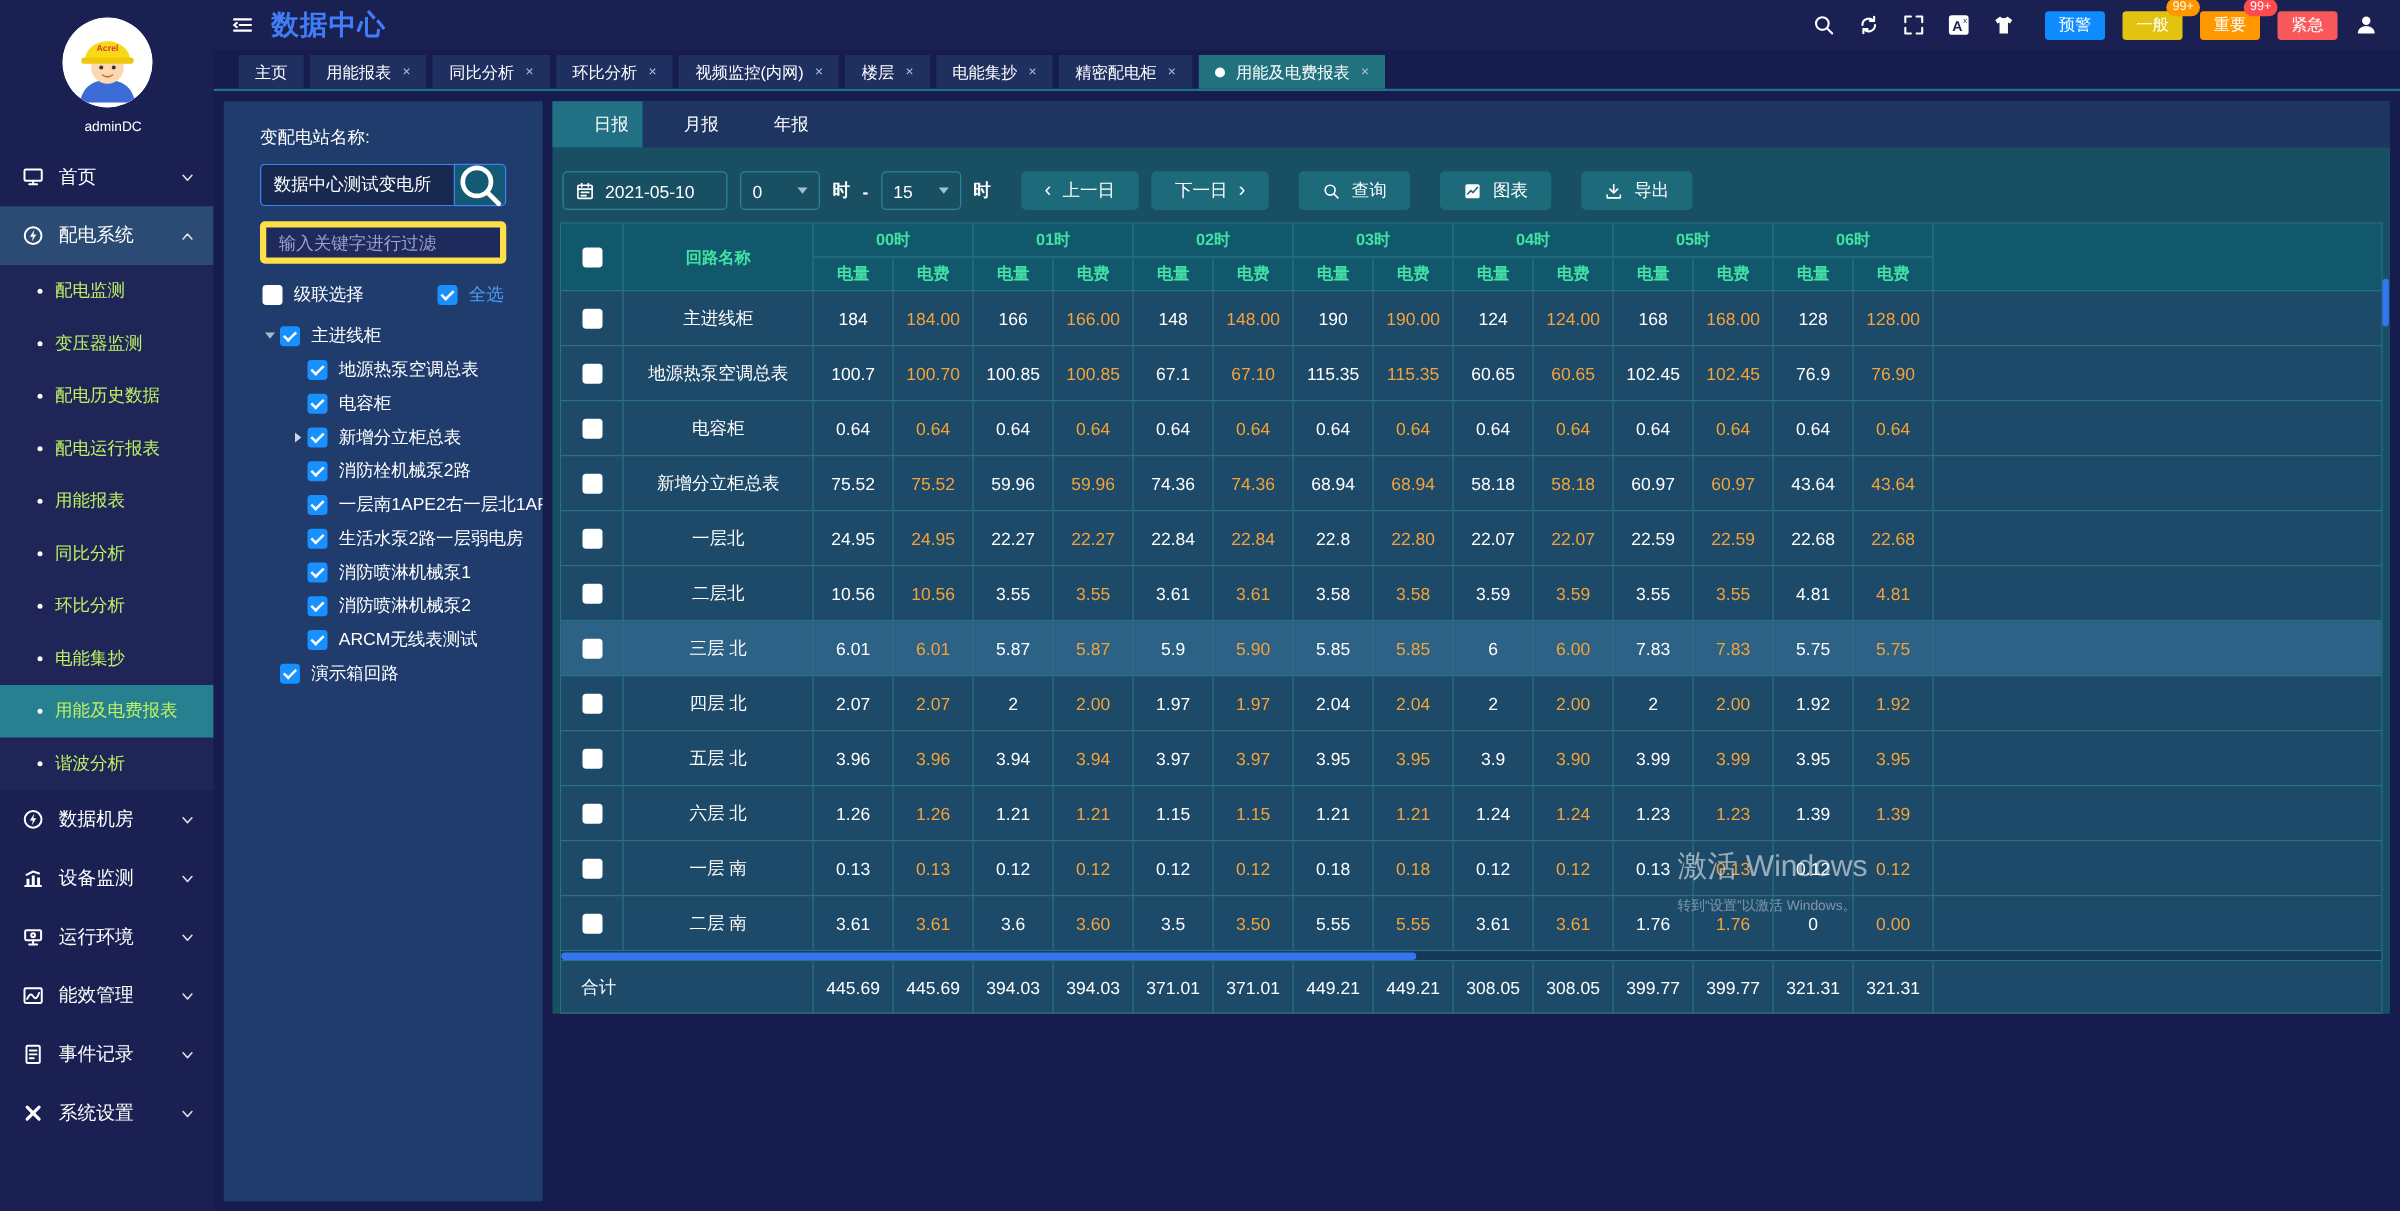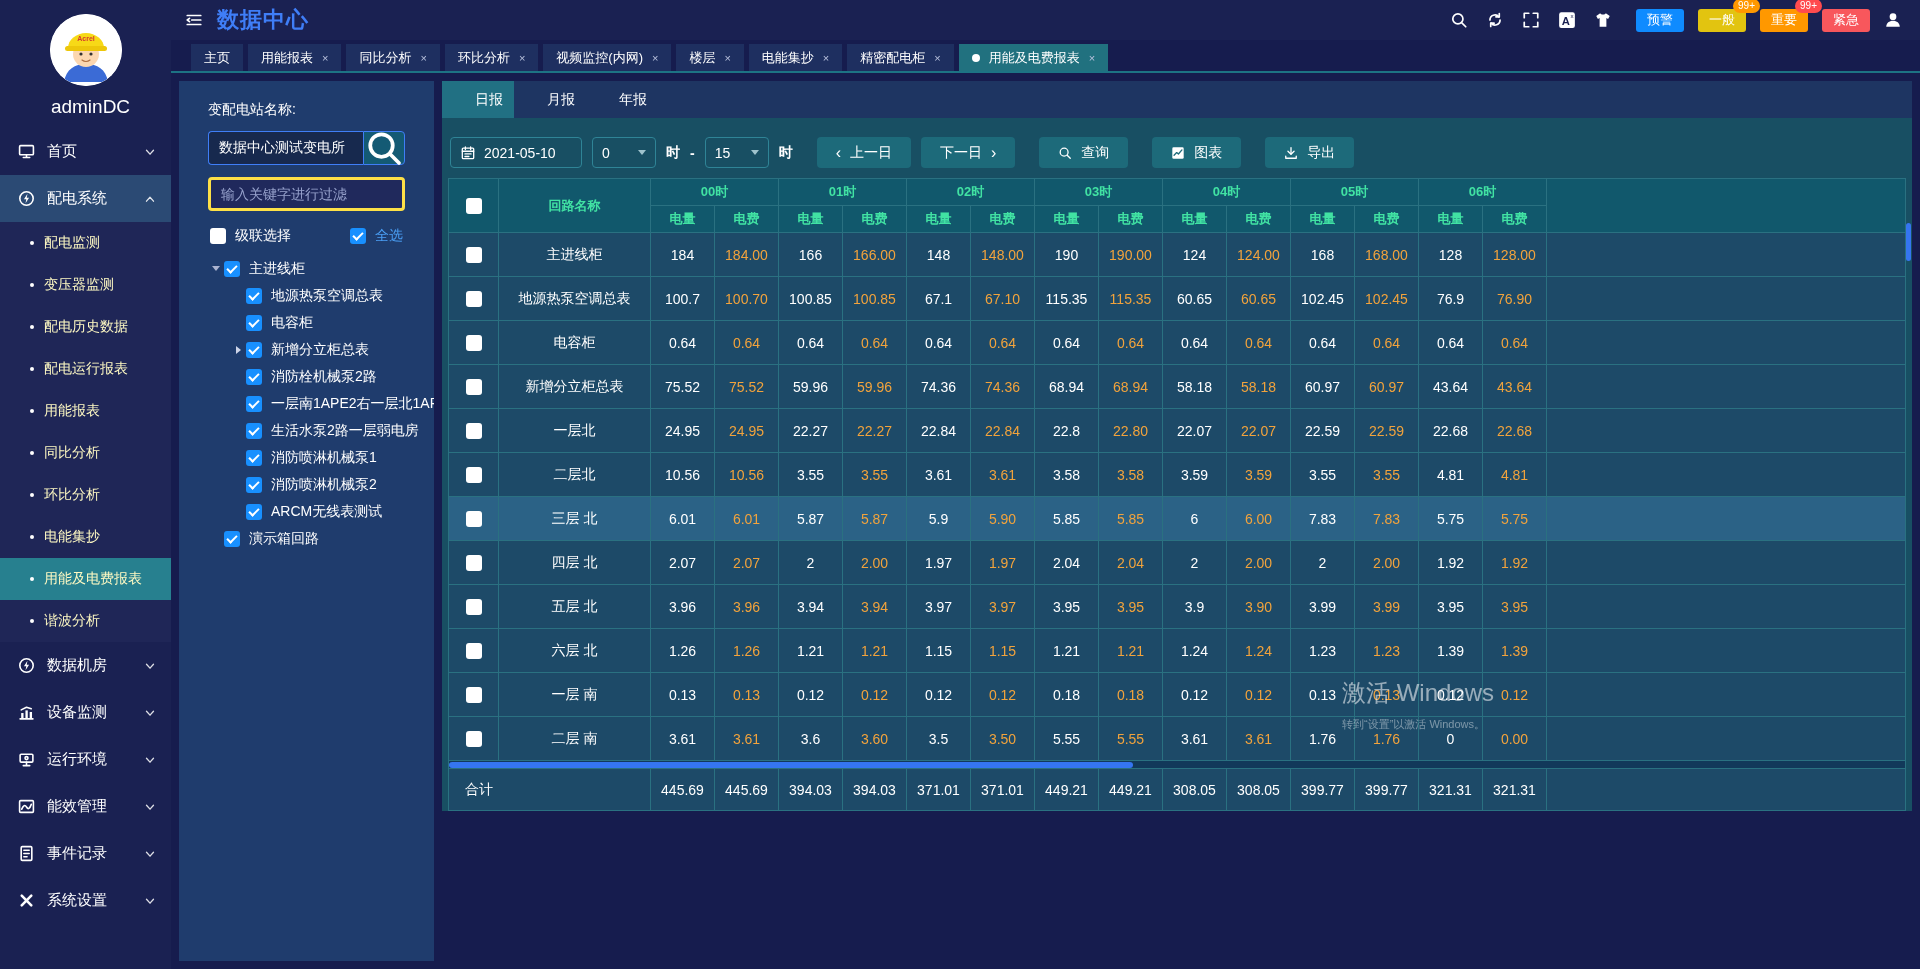--- a/index.html
+++ b/index.html
@@ -4,28 +4,28 @@
 <style>
   * { margin:0; padding:0; box-sizing:border-box; }
   html,body { width:1920px; height:969px; overflow:hidden; }
   body { font-family:"Liberation Sans","DejaVu Sans",sans-serif; background:#161c4e; color:#fff; font-size:14px; }
   .app { display:flex; width:100%; height:100%; }
 
   
   .sidebar { width:171px; background:#1a2152; flex:none; display:flex; flex-direction:column; }
   .avatar-wrap { padding:14px 0 10px; display:flex; flex-direction:column; align-items:center; gap:10px; }
   .avatar { width:72px; height:72px; border-radius:50%; overflow:hidden; background:#fff; }
-  .username { font-size:19px; color:#fff;margin-left:10px; }
+  .username { font-size:11px; color:#fff;margin-left:10px; }
   .menu { flex:1; overflow:hidden; }
   .menu-top { height:47px; display:flex; align-items:center; padding:0 14px 0 18px; gap:12px; cursor:pointer; }
   .menu-top.expanded { background:#2b4a74; }
   .menu-top .mlabel { font-size:15px; }
   .menu-top .chev { margin-left:auto; opacity:.85; }
   .sub-block { background:#1f2657; }
-  .menu-sub { height:42px; display:flex; align-items:center; padding-left:30px; font-size:14px; color:#fef9c3; cursor:pointer; }
+  .menu-sub { height:42px; display:flex; align-items:center; padding-left:30px; font-size:14px; color:#bef264; cursor:pointer; }
   .menu-sub::before { content:""; width:4px; height:4px; border-radius:50%; background:#fff; margin-right:10px; flex:none; }
   .menu-sub.active { background:#27808f; }
   .icon16 { width:17px; height:17px; flex:none; display:inline-block; }
   .icon16 svg, .icon14 svg { display:block; width:100%; height:100%; }
   .icon14 { width:14px; height:14px; display:inline-block; }
 
   
   .right-col { flex:1; display:flex; flex-direction:column; min-width:0;justify-content:space-between; }
   .topbar { height:40px; background:#1a2152; display:flex; align-items:center; padding:0 18px 0 14px; gap:14px; flex:none; }
   .page-title { color:#3f7ef7; font-size:22px; font-weight:bold; letter-spacing:1px; }
@@ -44,21 +44,21 @@
   .tab.active { background:#21717f; }
   .tab .dot { width:8px; height:8px; border-radius:50%; background:#fff; }
 
   
   .content { flex:1; display:flex; padding:8px; gap:8px; min-height:0; background:#161c4e; }
   .filter-panel { width:255px; flex:none; background:#1f3c6d; padding:16px 29px; overflow:hidden; }
   .fp-label { font-size:14px; margin:4px 0 12px; }
   .station-row { display:flex; height:34px; }
   .station-input { flex:1; background:#17294e; border:1px solid #3f7ef7; border-right:none; border-radius:4px 0 0 4px; color:#fff; padding:0 10px; font-size:14px; font-family:inherit; outline:none; min-width:0; }
   .station-btn { width:42px; background:#145a74; border:1px solid #3f7ef7; border-radius:0 4px 4px 0; cursor:pointer; display:flex; align-items:center; justify-content:center; }
-  .filter-input { margin-top:12px; width:100%; height:34px; background:#20295c; border:3px solid #fde047; border-radius:4px; color:#fff; padding:0 10px; font-size:14px; font-family:inherit; outline:none; }
+  .filter-input { margin-top:12px; width:100%; height:34px; background:#20295c; border:5px solid #fde047; border-radius:4px; color:#fff; padding:0 10px; font-size:14px; font-family:inherit; outline:none; }
   .filter-input::placeholder { color:#97a2cc; }
   .cb { width:16px; height:16px; border-radius:3px; background:#fff; flex:none; cursor:pointer; position:relative; }
   .cb.checked { background:#1890ff; }
   .cb.checked::after { content:""; position:absolute; left:5px; top:2px; width:4px; height:8px; border:solid #fff; border-width:0 2px 2px 0; transform:rotate(45deg); }
   .checkbox-row { display:flex; align-items:center; margin:16px 2px 10px; }
   .checkbox-row .lbl { margin-left:9px; font-size:14px; }
   .select-all { margin-left:auto; display:flex; align-items:center; }
   .select-all .lbl { color:#4a9ff5; }
   .tree { margin-top:8px; }
   .tree-item { display:flex; align-items:center; height:27px; cursor:pointer; }

